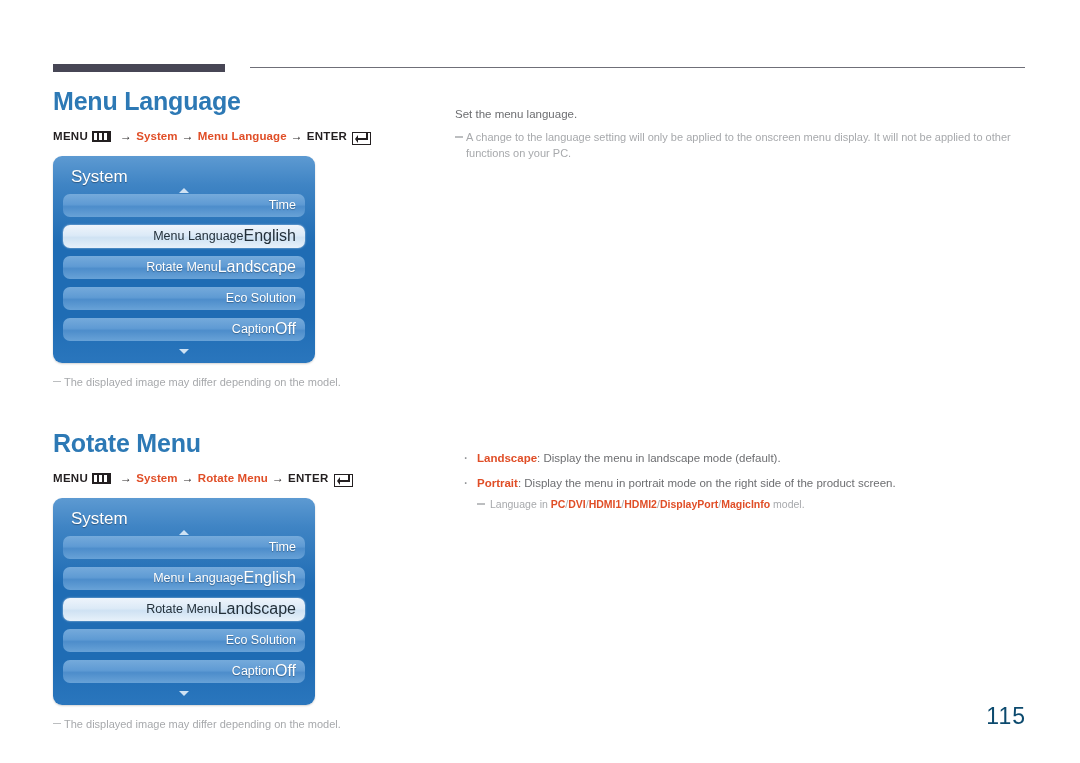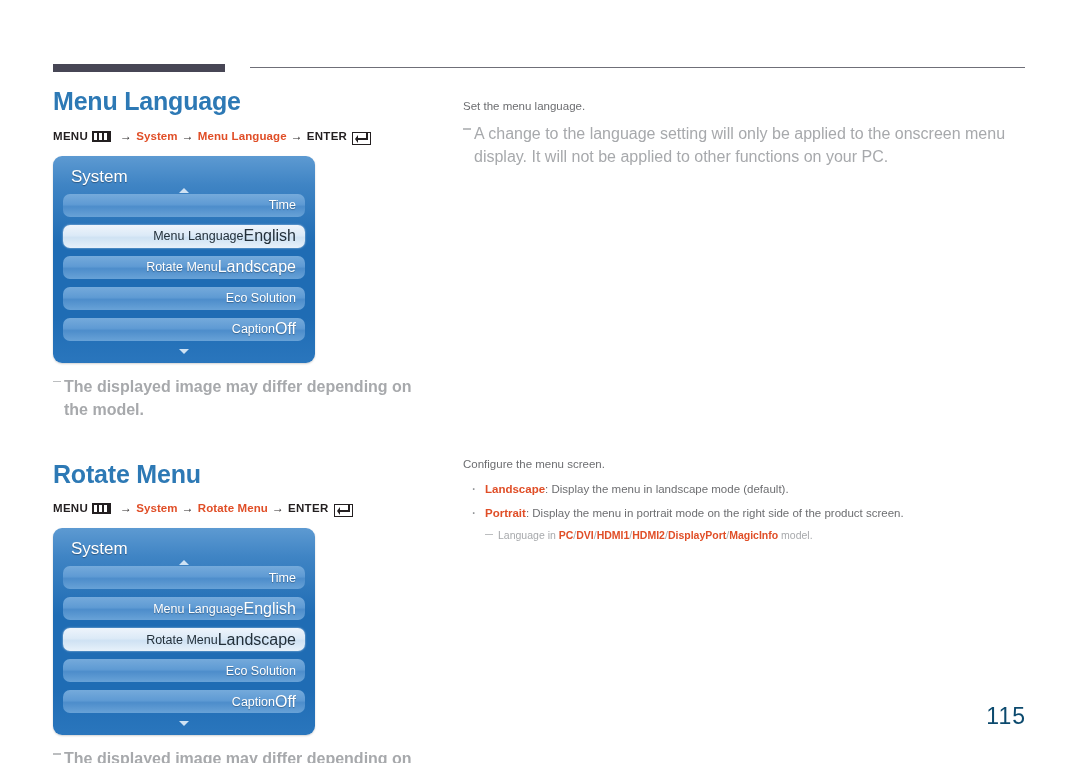--- a/index.html
+++ b/index.html
@@ -36,23 +36,22 @@
   
   .col-left {
     position: absolute;
     left: 53px;
     top: 88px;
     width: 380px;
   }
   .col-right {
     position: absolute;
     left: 455px;
-    top: 98px;
+    top: 106px;
     width: 575px;
-    margin-left: 8px;
   }
 
   
   h1.sec-title {
     color: #2d79b5;
     font-size: 25px;
     font-weight: bold;
     margin: 0;
     letter-spacing: -0.2px;
     line-height: 1.1;
@@ -174,46 +173,45 @@
     background: linear-gradient(to bottom, #eef4fb 0%, #dceaf7 45%, #cfe2f3 55%, #e7f1fa 100%);
     color: #23303a;
     text-shadow: none;
     box-shadow: 0 0 2px rgba(255,255,255,0.7);
   }
   .osd-row .val { font-size: 16px; }
 
   
   .note {
     margin-top: 12px;
-    font-size: 16px;
+    font-size: 11px;
     color: #a7a9ac;
     line-height: 1.45;
     position: relative;
     padding-left: 11px;
-    font-weight: bold;
   }
   .note::before {
     content: "";
     position: absolute;
     left: 0;
     top: 6px;
     width: 8px;
     height: 1.5px;
     background: #bcbec0;
   }
 
   
   .lead {
     font-size: 11.5px;
     color: #6d6e71;
     margin: 0 0 8px 0;
     line-height: 1.4;
   }
   .note-dark {
-    font-size: 16px;
+    font-size: 11px;
     color: #a7a9ac;
     line-height: 1.45;
     position: relative;
     padding-left: 11px;
     margin: 0;
   }
   .note-dark::before {
     content: "";
     position: absolute;
     left: 0;
@@ -397,21 +395,20 @@
 </div>
 
 <div class="col-right">
 
   <div>
     <p class="lead">Set the menu language.</p>
     <p class="note-dark">A change to the language setting will only be applied to the onscreen menu display. It will not be applied to other functions on your PC.</p>
   </div>
 
   <div style="margin-top:288px;">
-    <p class="lead">Configure the menu screen.</p>
     <ul class="bullets">
       <li>
         <span class="kw">Landscape</span><span>: Display the menu in landscape mode (default).</span>
       </li>
       <li>
         <span class="kw">Portrait</span><span>: Display the menu in portrait mode on the right side of the product screen.</span>
         <div class="sub-note">
           <span>Language in </span><span id="modes-slot"><span class="kw">PC</span><span class="sep">/</span><span class="kw">DVI</span><span class="sep">/</span><span class="kw">HDMI1</span><span class="sep">/</span><span class="kw">HDMI2</span><span class="sep">/</span><span class="kw">DisplayPort</span><span class="sep">/</span><span class="kw">MagicInfo</span></span><span> model.</span>
         </div>
       </li>

